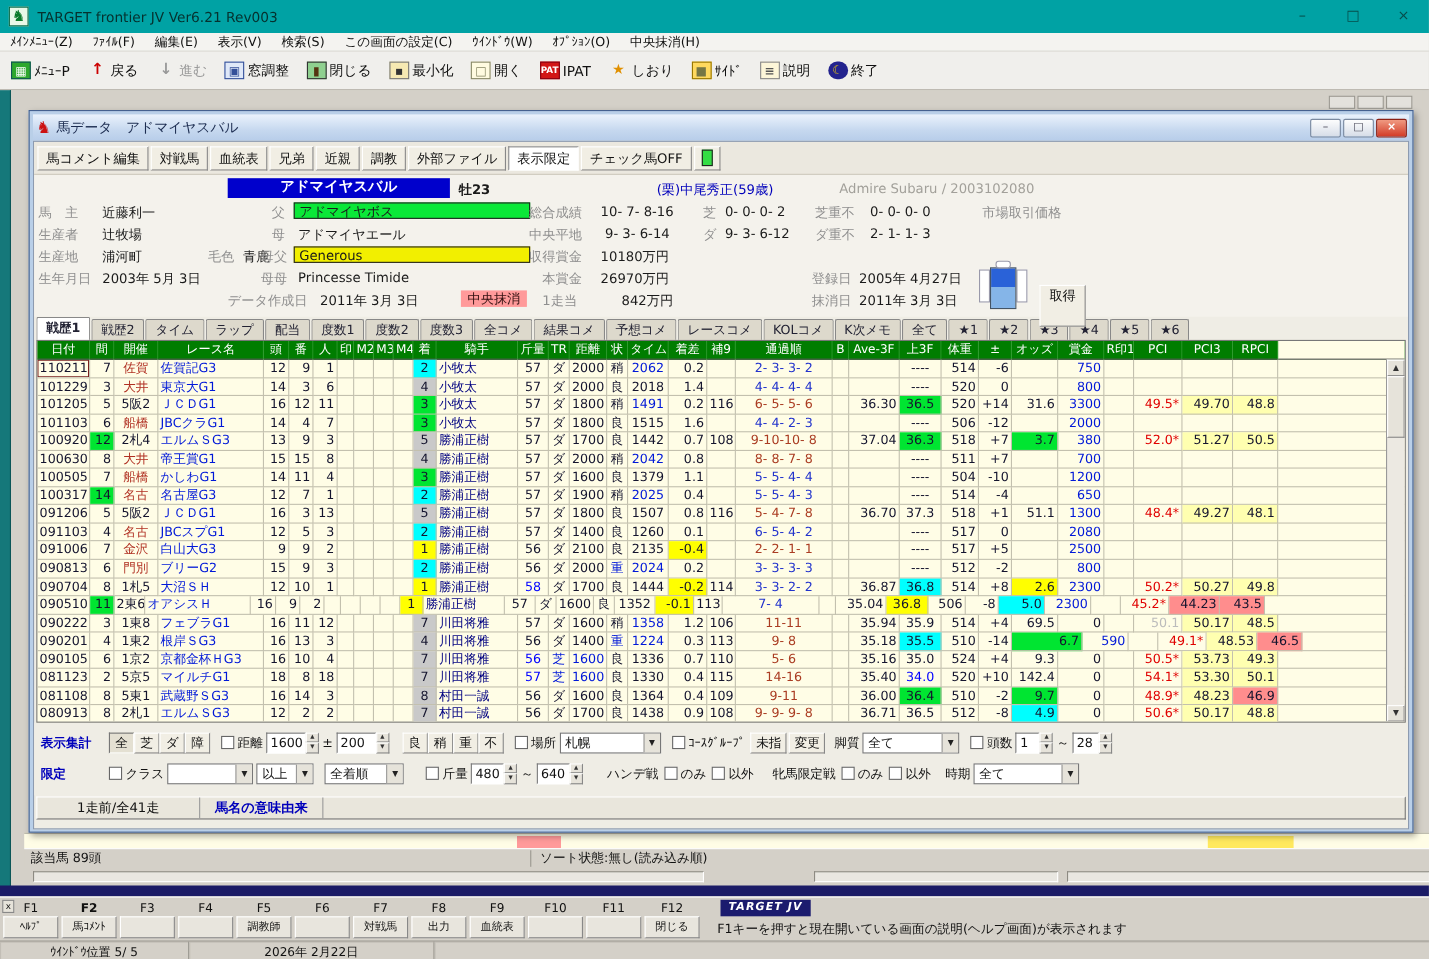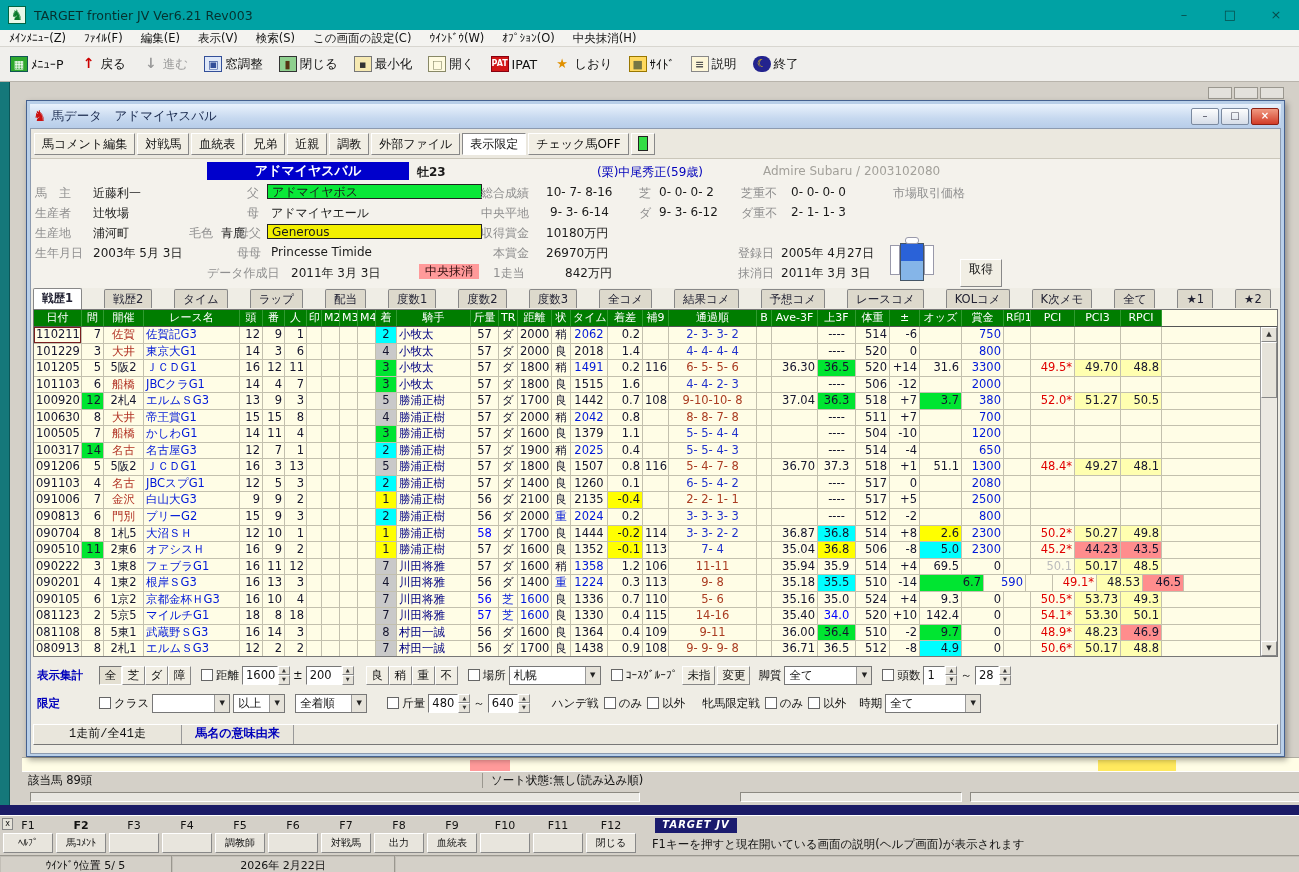--- a/index.html
+++ b/index.html
@@ -79,24 +79,24 @@
   .pedbox.green { background:#0ae838; border:1px solid #222; }
   .pedbox.yellow { background:#f2ef00; border:1px solid #222; }
   .badge-del { left:388px; top:105px; width:60px; height:15px; background:#ff9a9a; text-align:center;
     line-height:14px; color:#311; }
   .silks { left:858px; top:76px; width:46px; height:48px; }
   .silks .bodyc { position:absolute; left:11px; top:8px; width:24px; height:38px;
      background:linear-gradient(#2a62d8 48%, #85b5e8 48%); border:1px solid #456;}
   .silks .slv-l { position:absolute; left:1px; top:10px; width:10px; height:30px; background:#fff; border:1px solid #99a; }
   .silks .slv-r { position:absolute; right:1px; top:10px; width:10px; height:30px; background:#fff; border:1px solid #99a; }
   .silks .collar { position:absolute; left:16px; top:2px; width:14px; height:7px; background:#fff; border:1px solid #99a; border-radius:3px;}
-  .getbtn { left:914px; top:100px; width:42px; height:28px; background:#f1eee4; border:1px solid #888;
-    border-top-color:#fff; border-left-color:#fff; text-align:center; line-height:18px;margin-left:15px; }
+  .getbtn { left:914px; top:100px; width:42px; height:38px; background:#f1eee4; border:1px solid #888;
+    border-top-color:#fff; border-left-color:#fff; text-align:center; line-height:18px; }
   
-  .tabs { height:21px; display:flex; align-items:center; padding-left:2px; background:#efede5;gap:21px; }
+  .tabs { height:21px; display:flex; align-items:flex-end; padding-left:2px; background:#efede5; }
   .tab { height:19px; padding:0 8px; margin-right:1px; background:#ddd9cc; border:1px solid #888;
     border-bottom:none; font-size:11.5px; line-height:18px; color:#223; border-radius:2px 2px 0 0; white-space:pre;}
   .tab.active { background:#fff; height:21px; font-weight:bold; }
   
   .tablewrap { position:relative; margin:0 2px; height:348px; background:#fffde6; border:1px solid #777; overflow:hidden; }
   .trow { display:flex; height:16.55px; }
   .thead { height:17px; background:#007d00; }
   .thead .tc { color:#fff; background:#007d00; border-right:1px solid #2f9b2f; border-bottom:1px solid #555;
     font-size:11px; text-align:center !important; line-height:16px; overflow:hidden;}
   .thead .tc.fill { background:#fffde6; border-right:none; }
@@ -131,21 +131,21 @@
   .spinbtns { width:12px; display:flex; flex-direction:column; }
   .spinbtns i { flex:1; background:#e6e3da; border:1px solid #888; border-top-color:#fff; border-left-color:#fff;
     font-size:5px; line-height:7px; text-align:center; font-style:normal; color:#333;}
   .dd { display:flex; height:19px; border:1px solid #777; background:#fff; }
   .ddval { padding:1px 4px 0 4px; }
   .ddarr { width:15px; background:#e6e3da; border-left:1px solid #999; text-align:center; font-size:7px; line-height:17px; color:#222; }
   .sbtn { height:19px; padding:0 4px; border:1px solid #888; border-top-color:#fff; border-left-color:#fff;
     background:#f1eee4; line-height:17px; margin-left:2px; white-space:pre;}
   
   .dlg-footer { height:21px; margin:1px 2px; background:#e9e6dc; border:1px solid #fff;
-    border-right-color:#777; border-bottom-color:#777; display:flex; align-items:center;font-family:Liberation Mono, monospace; }
+    border-right-color:#777; border-bottom-color:#777; display:flex; align-items:center; }
   .ftr-c1 { width:148px; text-align:center; border-right:1px solid #999; height:100%; line-height:19px; white-space:pre;}
   .ftr-c2 { width:112px; text-align:center; color:#0000bb; font-weight:bold; border-right:1px solid #999;
     height:100%; line-height:19px; white-space:pre;}
   .ftr-c3 { padding-left:8px; white-space:pre; }
   
   .fnbar { position:absolute; left:0; top:815px; width:1299px; height:40px; background:#d4d0c8;
     border-top:1px solid #fff; }
   .fn-close { position:absolute; left:2px; top:2px; width:11px; height:12px; border:1px solid #888;
     background:#e6e3da; font-size:8px; line-height:10px; text-align:center; }
   .fnlabel { position:absolute; top:3px; width:50px; text-align:center; font-size:11px; }
@@ -818,21 +818,21 @@
             <div class="tc ar t-blue" style="width:42px">2300</div>
             <div class="tc ac " style="width:27px"></div>
             <div class="tc ar t-pci" style="width:44px">50.2*</div>
             <div class="tc ar bg-pale" style="width:46px">50.27</div>
             <div class="tc ar bg-pale" style="width:41px">49.8</div>
             <div class="tc fill"></div>
           </div>
           <div class="trow">
             <div class="tc ac " style="width:48px">090510</div>
             <div class="tc ar bg-grn" style="width:22px">11</div>
-            <div class="tc ac " style="width:40px">2東6</div>
+            <div class="tc ac " style="width:28px">2東6</div>
             <div class="tc al t-blue" style="width:96px">オアシスＨ</div>
             <div class="tc ar " style="width:23px">16</div>
             <div class="tc ar " style="width:22px">9</div>
             <div class="tc ar " style="width:22px">2</div>
             <div class="tc ac " style="width:15px"></div>
             <div class="tc ac " style="width:18px"></div>
             <div class="tc ac " style="width:18px"></div>
             <div class="tc ac " style="width:18px"></div>
             <div class="tc ac bg-yel" style="width:21px">1</div>
             <div class="tc al t-navy" style="width:74px">勝浦正樹</div>

